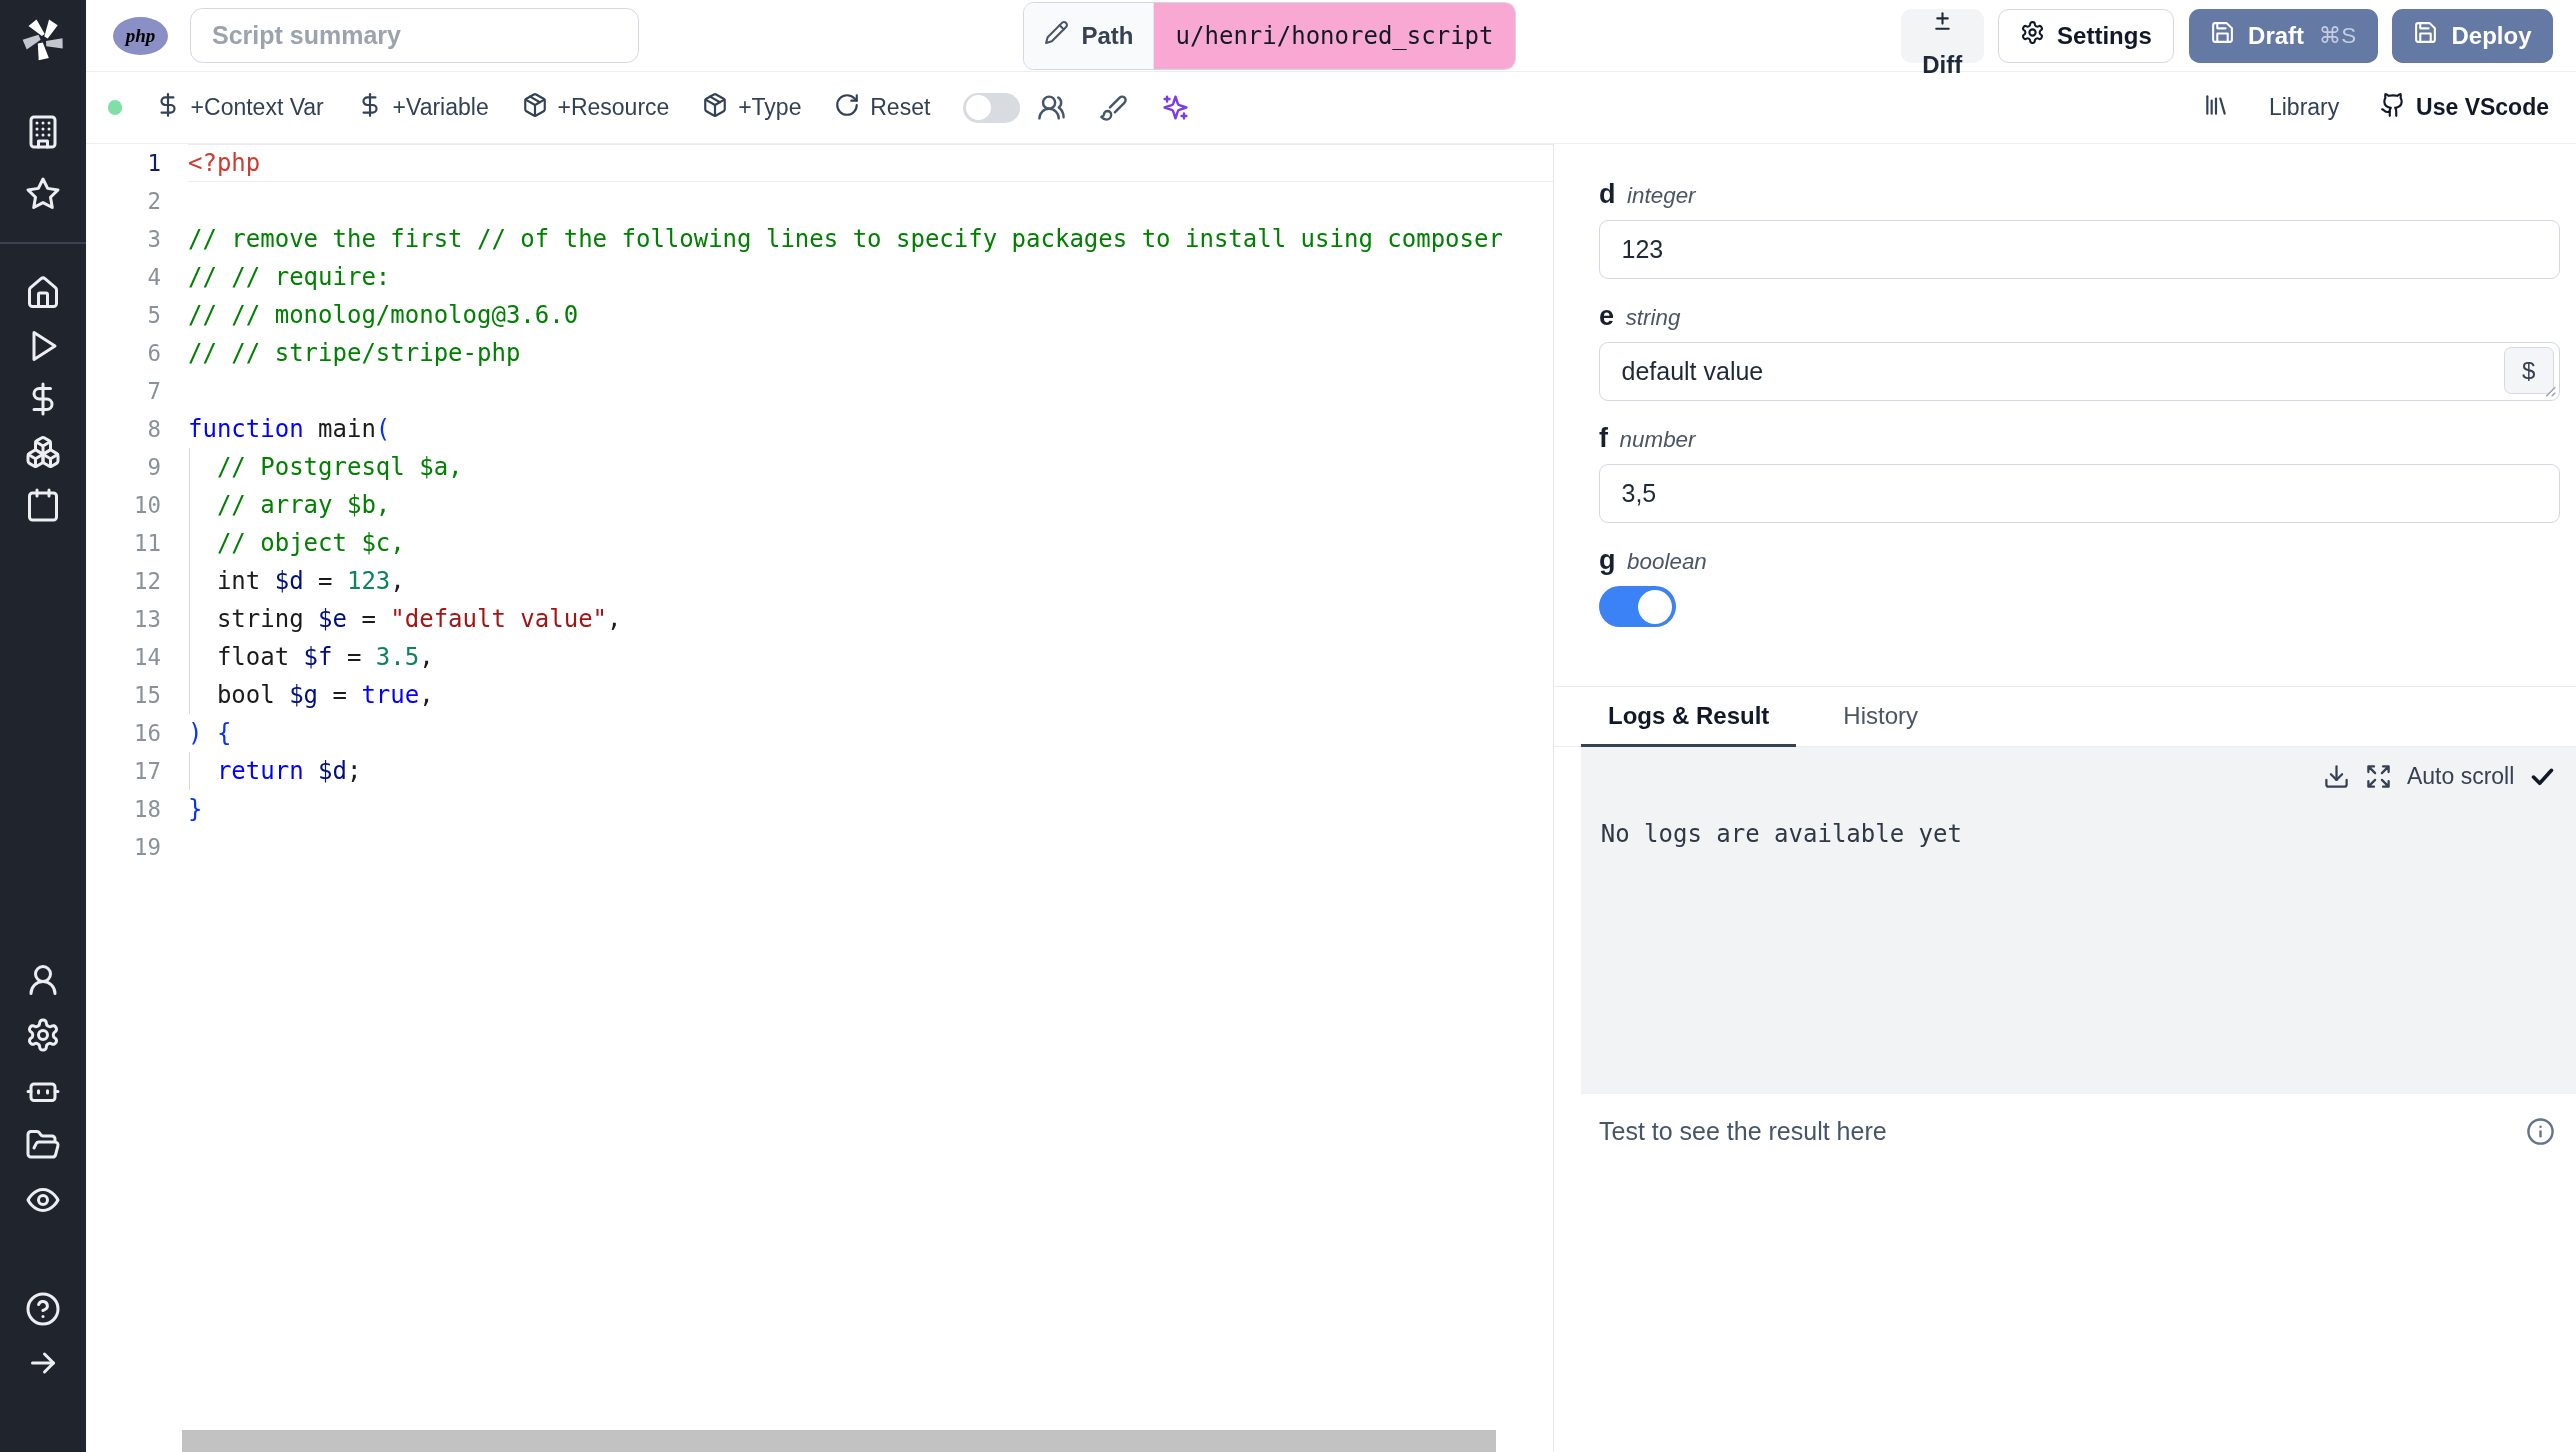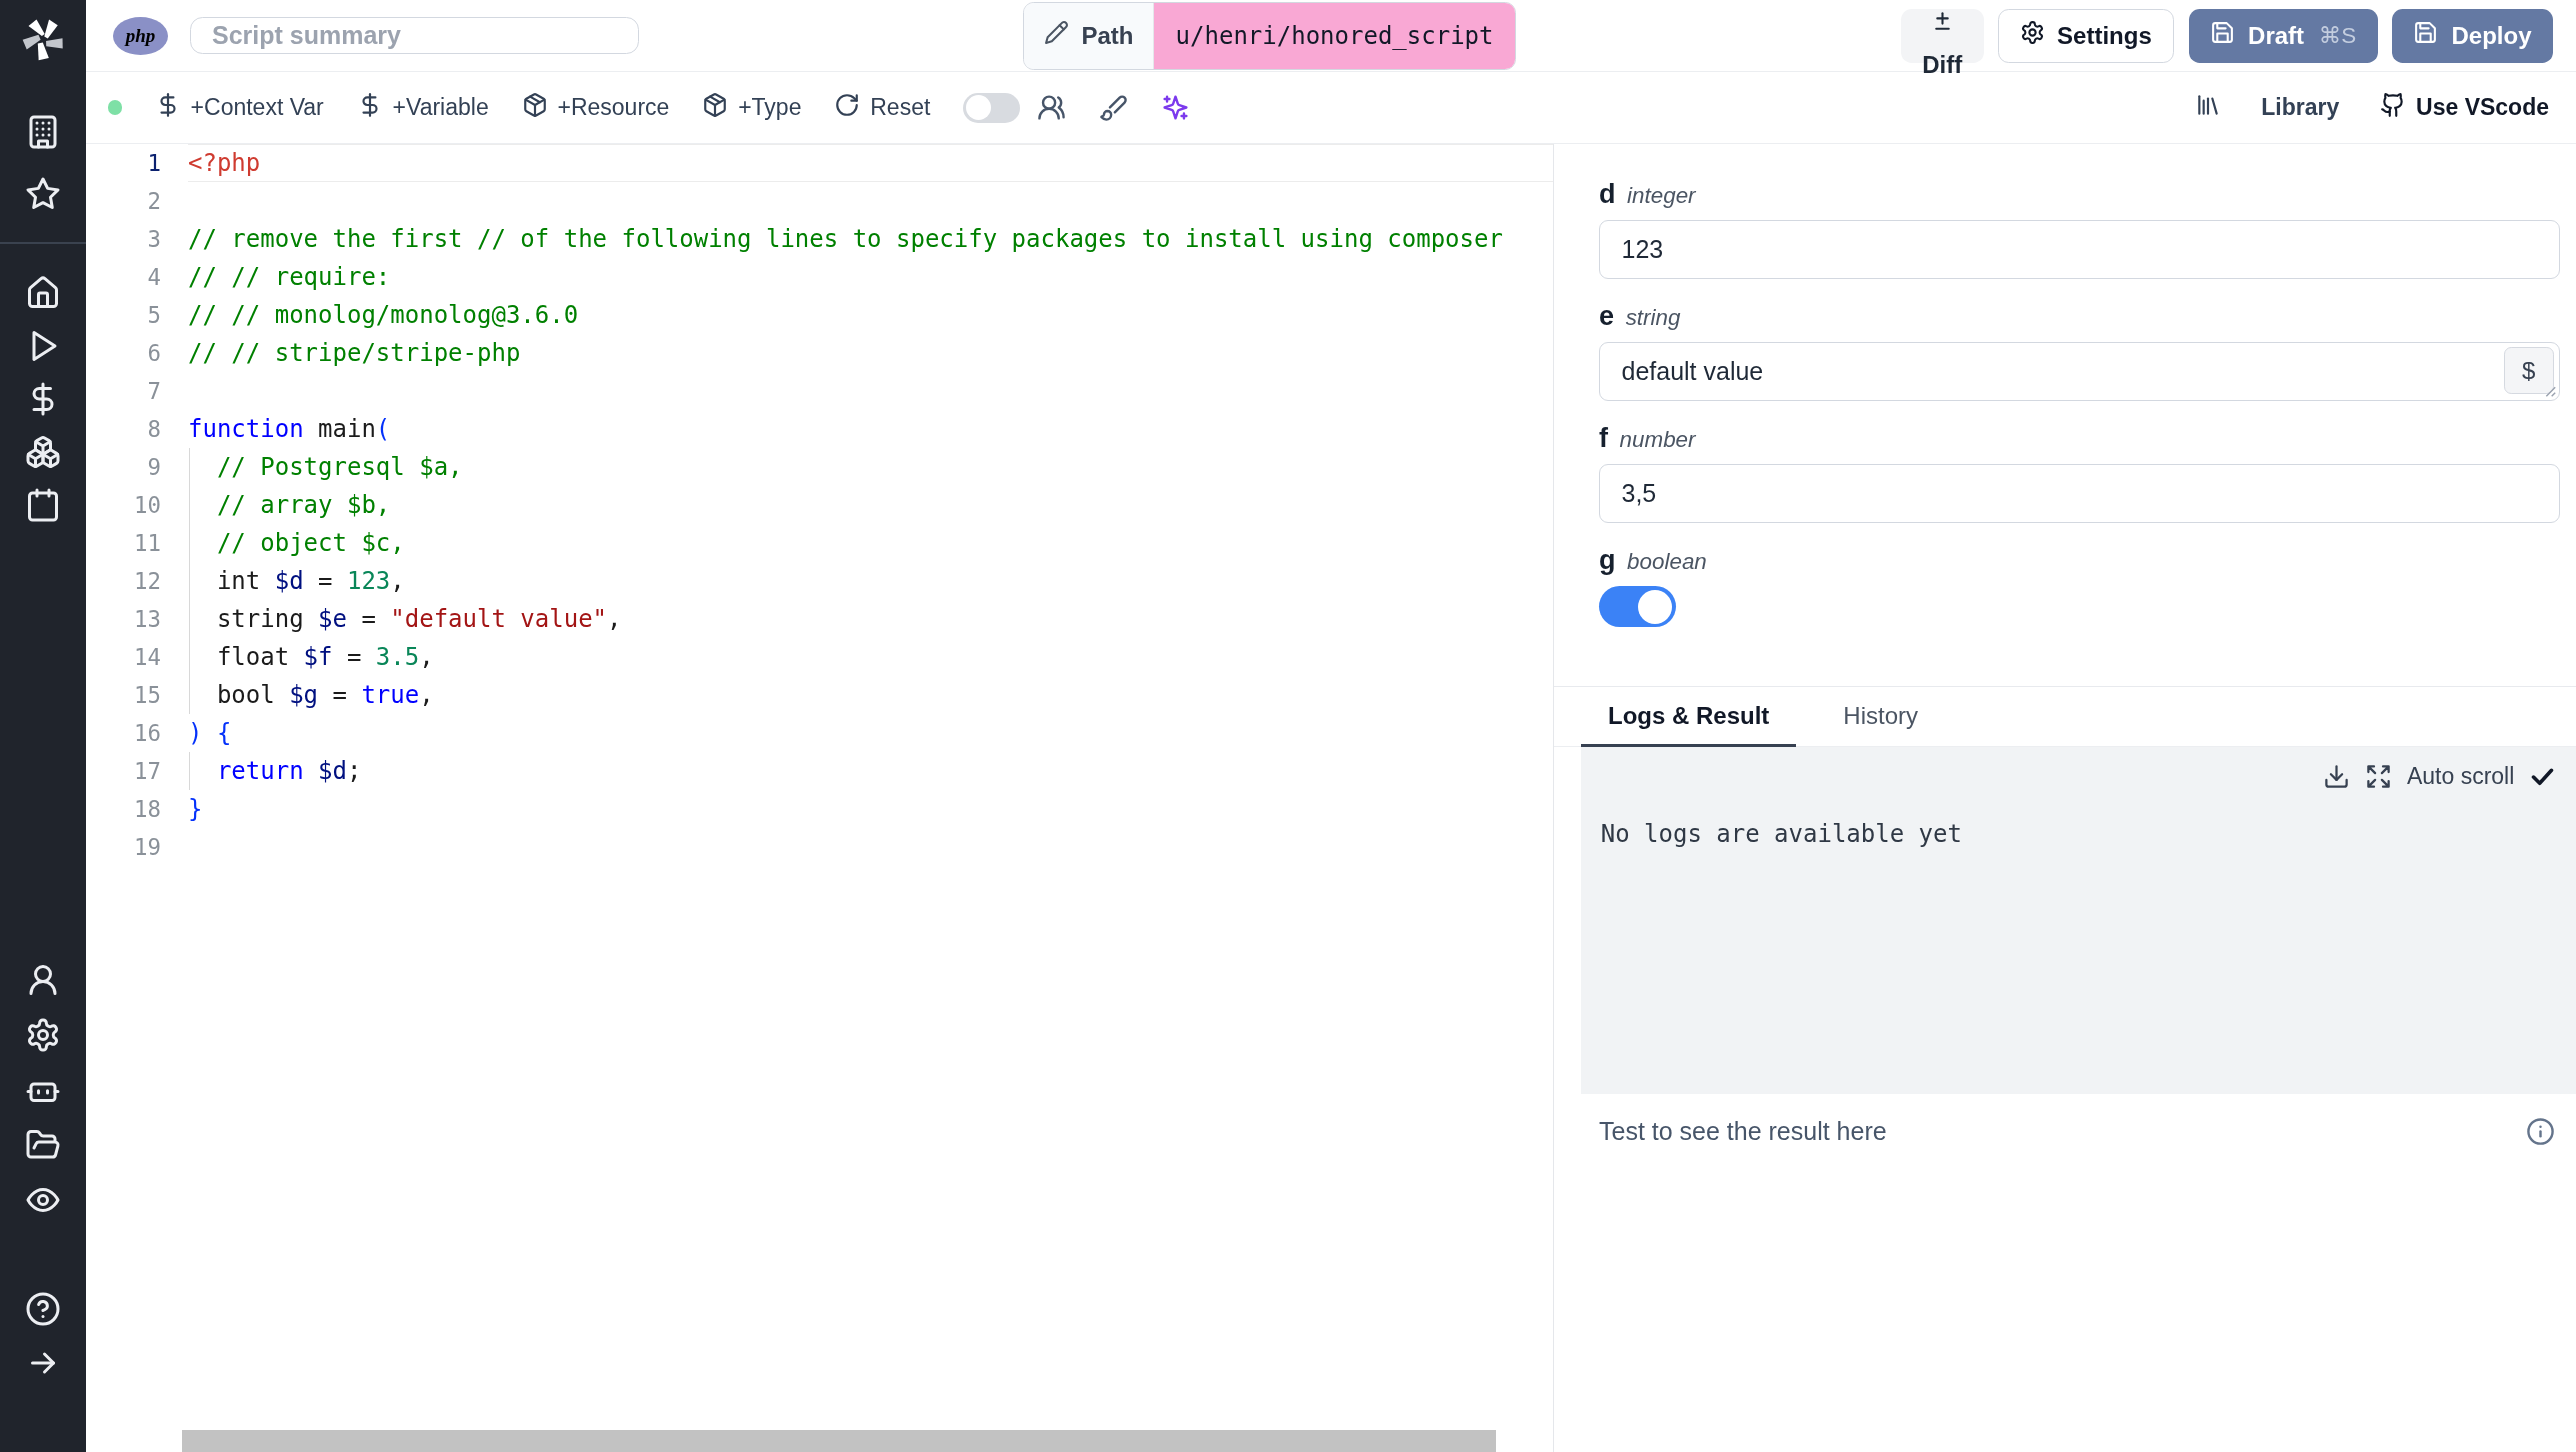--- a/index.html
+++ b/index.html
@@ -21,21 +21,21 @@
   .side-ic svg { width:36px; height:36px; }
 
   
   .main { flex:1; display:flex; flex-direction:column; min-width:0; }
 
   .header { height:72px; border-bottom:0.9px solid #eceef1; display:flex; align-items:center;
     padding:0 23px 0 27px; flex:0 0 72px; }
   .lang-badge { width:55px; height:38px; border-radius:50%; background:#8a90c6; color:#000000;
     display:flex; align-items:center; justify-content:center; font-family:"Liberation Serif",serif;
     font-style:italic; font-weight:700; font-size:19px; flex:0 0 55px; }
-  .summary-input { margin-left:21.5px; width:449px; height:37px; border:1.8px solid #d3d8e0; border-radius:12.5px;
+  .summary-input { margin-left:21.5px; width:449px; height:55px; border:1.8px solid #d3d8e0; border-radius:12.5px;
     padding:0 21.5px; font-size:25px; font-weight:600; color:#b91c1c; outline:none; font-family:"Liberation Sans",sans-serif; }
   .summary-input::placeholder { color:#9ca3af; }
   .path-wrap { margin:0 auto; display:flex; align-items:stretch; height:68px; border:1.8px solid #d3d8e0;
     border-radius:10.7px; overflow:hidden; }
   .path-left { background:#f8fafc; display:flex; align-items:center; gap:12.5px; padding:0 19.7px;
     font-size:24px; font-weight:600; color:#374151; border-right:0.9px solid #e5e7eb; cursor:pointer; }
   .path-left svg { width:25px; height:25px; color:#4b5563; }
   .path-value { display:flex; align-items:center; padding:0 21.5px; font-family:"DejaVu Sans Mono",monospace;
     font-size:24px; color:#111827; background:#f9a8d4; }
   .hbtns { display:flex; align-items:center; gap:14.3px; }
@@ -52,21 +52,21 @@
   .status-dot { width:14.3px; height:14.3px; border-radius:50%; background:#7ee0a6; flex:0 0 14.3px; }
   .tb-item { display:flex; align-items:center; gap:9.8px; color:#334155; font-size:23px; font-weight:500;
     background:none; border:none; cursor:pointer; font-family:inherit; }
   .tb-item svg { width:26px; height:26px; }
   .tb-icon { width:29px; height:29px; color:#475569; display:flex; cursor:pointer; }
   .tb-icon svg { width:29px; height:29px; }
   .tb-icon.ai { color:#7c3aed; }
   .tswitch { width:57px; height:30px; border-radius:15px; background:#d8dbe0; position:relative; cursor:pointer; }
   .tswitch .knob { position:absolute; left:2.7px; top:2.7px; width:25px; height:25px; border-radius:50%; background:#fff; }
   .tb-right { margin-left:auto; display:flex; align-items:center; gap:41px; }
-  .tb-right .lib { font-weight:700;gap:40px; }
+  .tb-right .lib { font-weight:400;gap:40px; }
   .tb-right .vsc { color:#111827; font-weight:700; }
 
   
   .content { flex:1; display:flex; min-height:0; }
   .editor { width:1468px; flex:0 0 1468px; border-right:0.9px solid #e5e7eb; position:relative;
     overflow:hidden; background:#fff; }
   .code-lines { font-family:"DejaVu Sans Mono",monospace; font-size:24px; }
   .line { display:flex; height:38px; line-height:38px; position:relative; }
   .gutter-cell { flex:0 0 102px; width:102px; text-align:right; padding-right:27px; color:#8a9199; font-size:22.4px; }
   .line.active .gutter-cell { color:#0b216f; }

